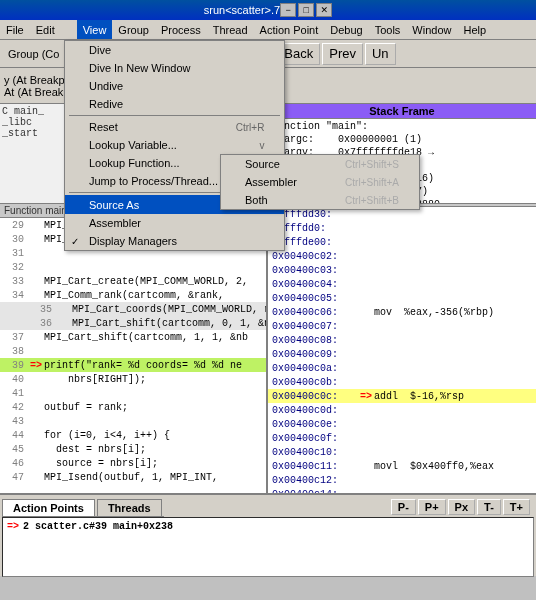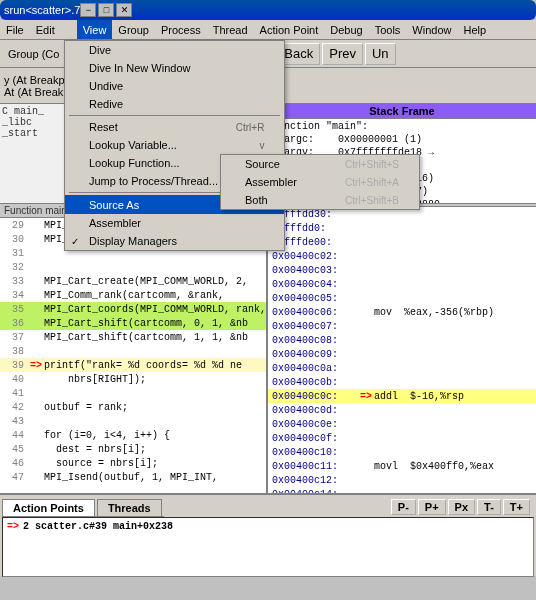--- a/index.html
+++ b/index.html
@@ -12,25 +12,24 @@
       overflow: hidden;
       user-select: none;
     }
     
     #title-bar {
       background: linear-gradient(to bottom, #0050a0, #0030c0);
       color: white;
       height: 20px;
       display: flex;
       align-items: center;
-      justify-content: flex-start;
+      justify-content: center;
       padding: 0 4px;
       font-size: 11px;
       font-family: Arial, sans-serif;
-      border-radius: 6px;
     }
     #title-bar-buttons { display: flex; gap: 2px; }
     .title-btn {
       width: 16px; height: 14px;
       background: #c0c0c0;
       border: 1px solid #808080;
       font-size: 9px;
       display: flex; align-items: center; justify-content: center;
       cursor: pointer;
       color: black;
@@ -125,22 +124,22 @@
       font-size: 10px;
       overflow: hidden;
       height: calc(100% - 16px);
     }
     .code-line {
       display: flex;
       align-items: center;
       height: 14px;
       white-space: nowrap;
     }
-    .code-line.highlighted { background: #bef264; }
-    .code-line.current { background: #fef9c3; }
+    .code-line.highlighted { background: #e5e5e5; padding-left: 28px; }
+    .code-line.current { background: #bef264; }
     .line-num {
       width: 28px;
       color: #808080;
       text-align: right;
       padding-right: 4px;
       flex-shrink: 0;
       font-size: 10px;
     }
     .line-arrow {
       width: 16px;

